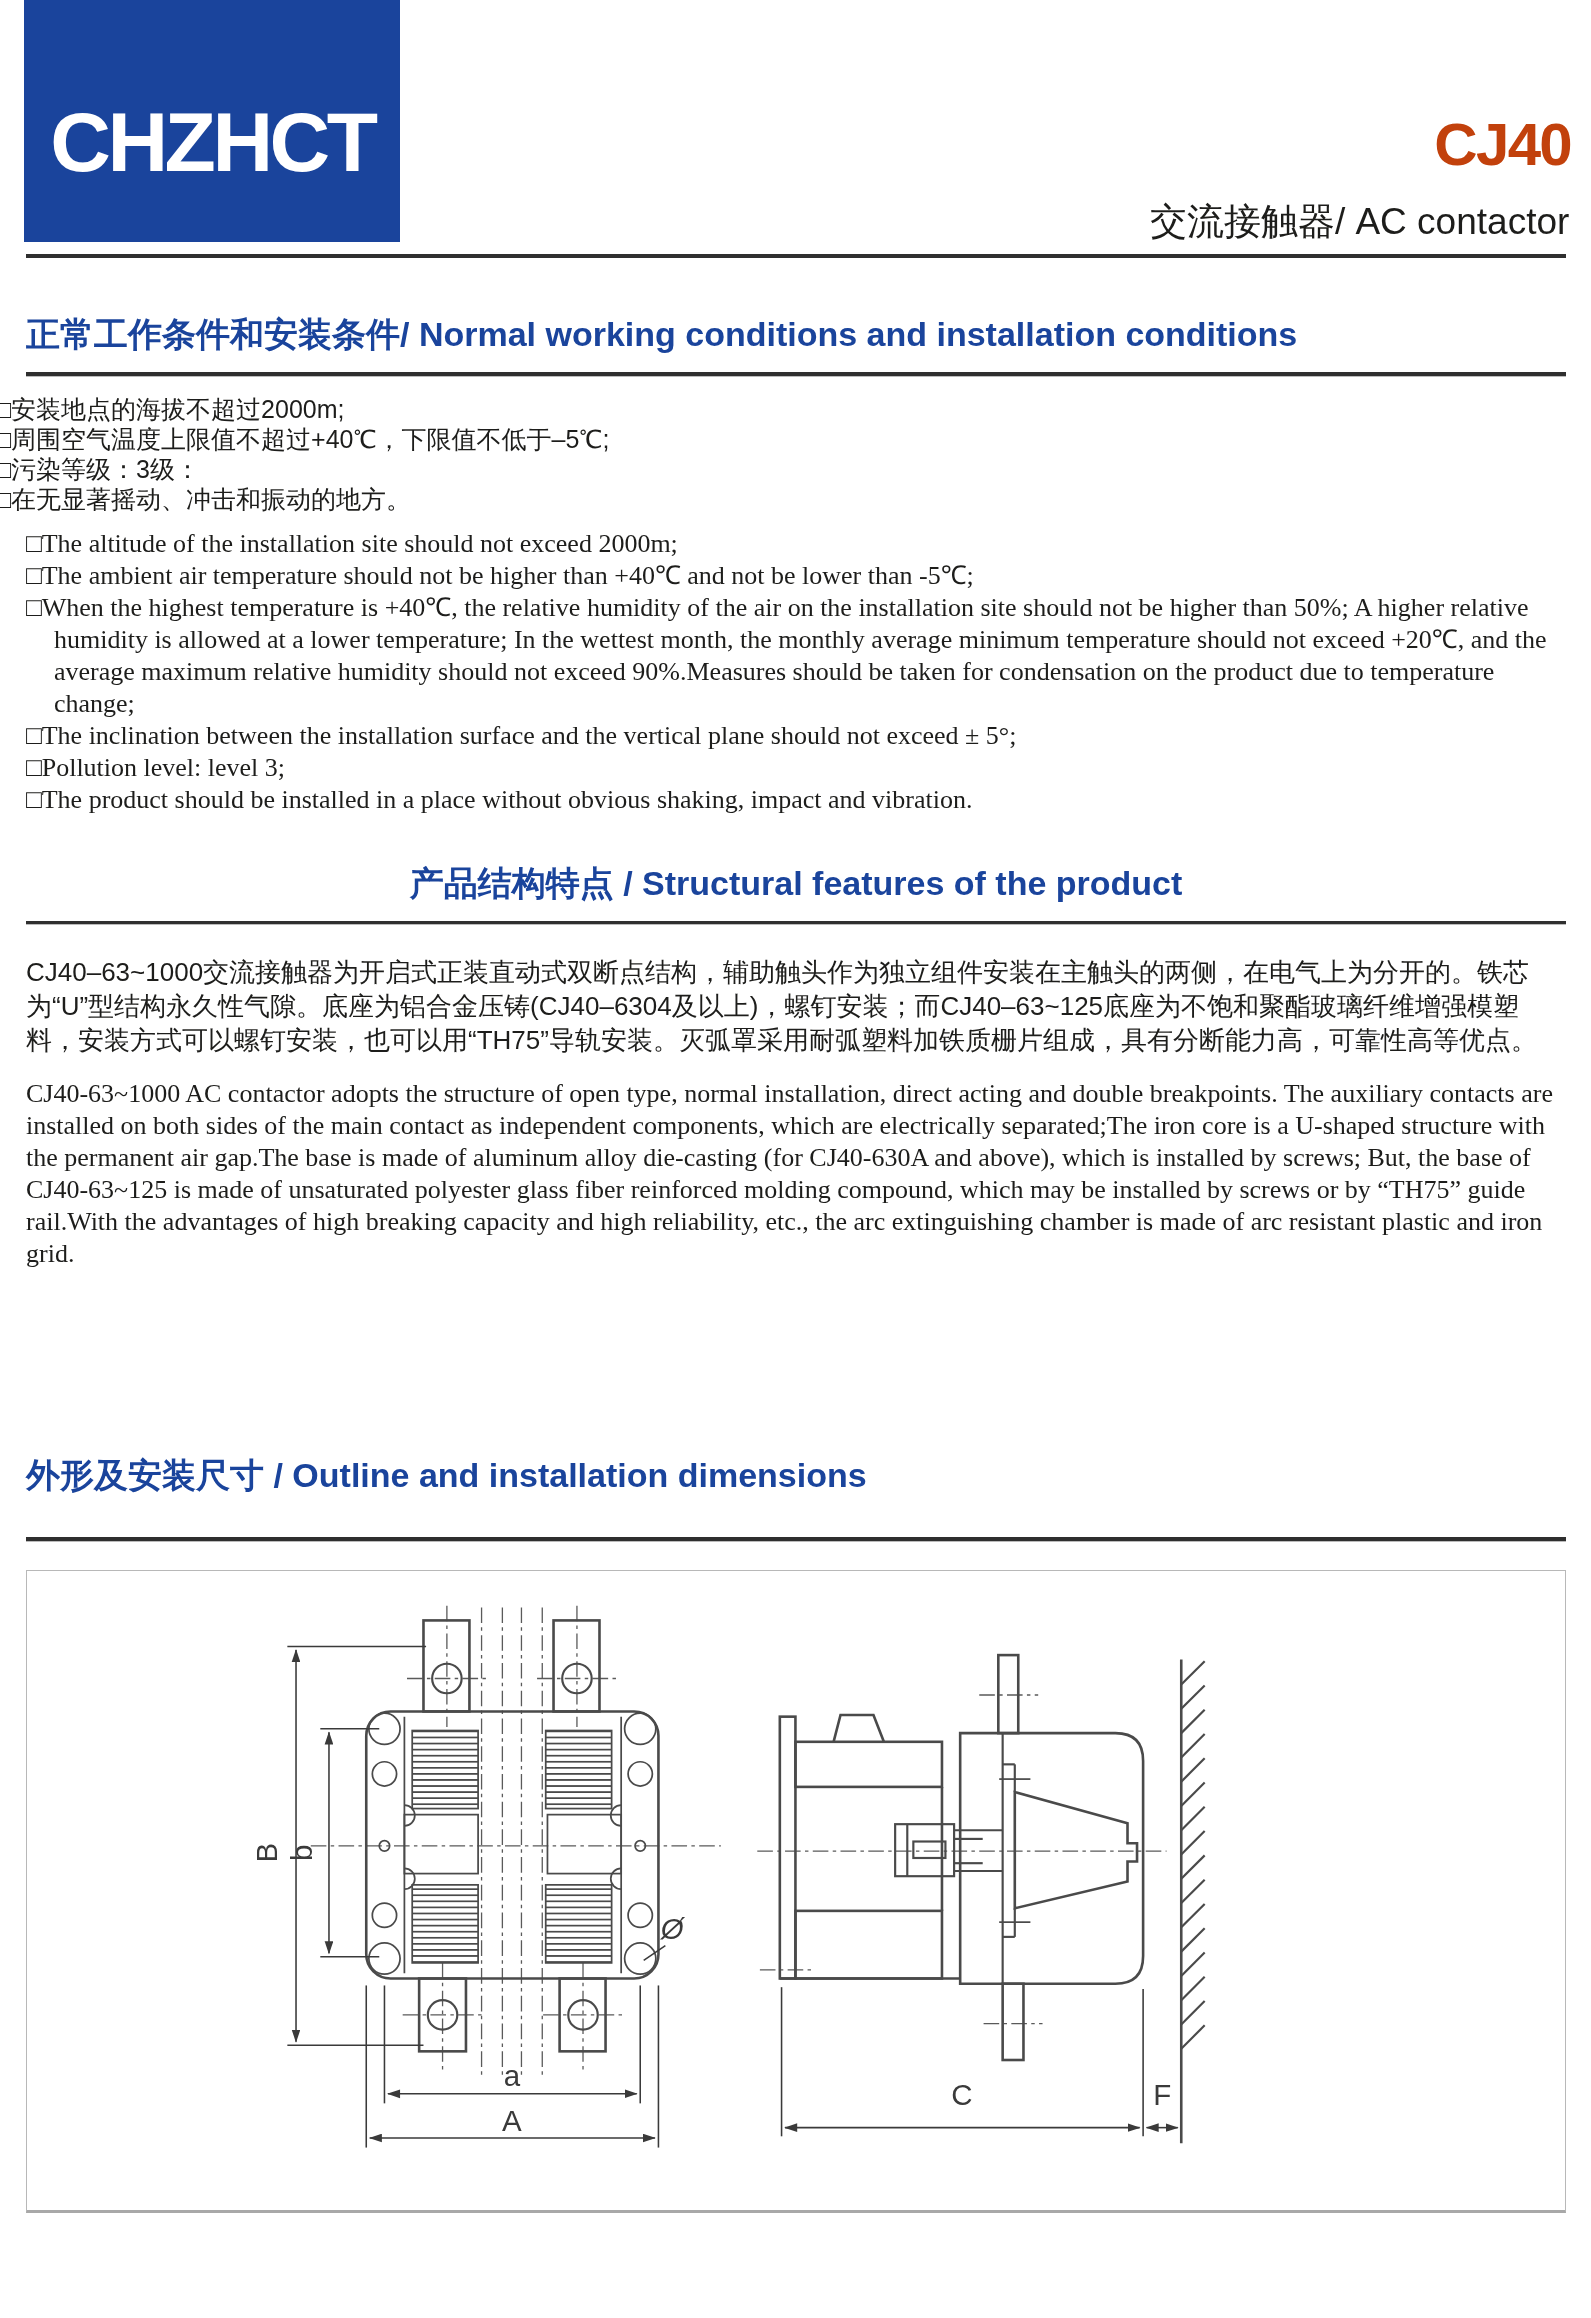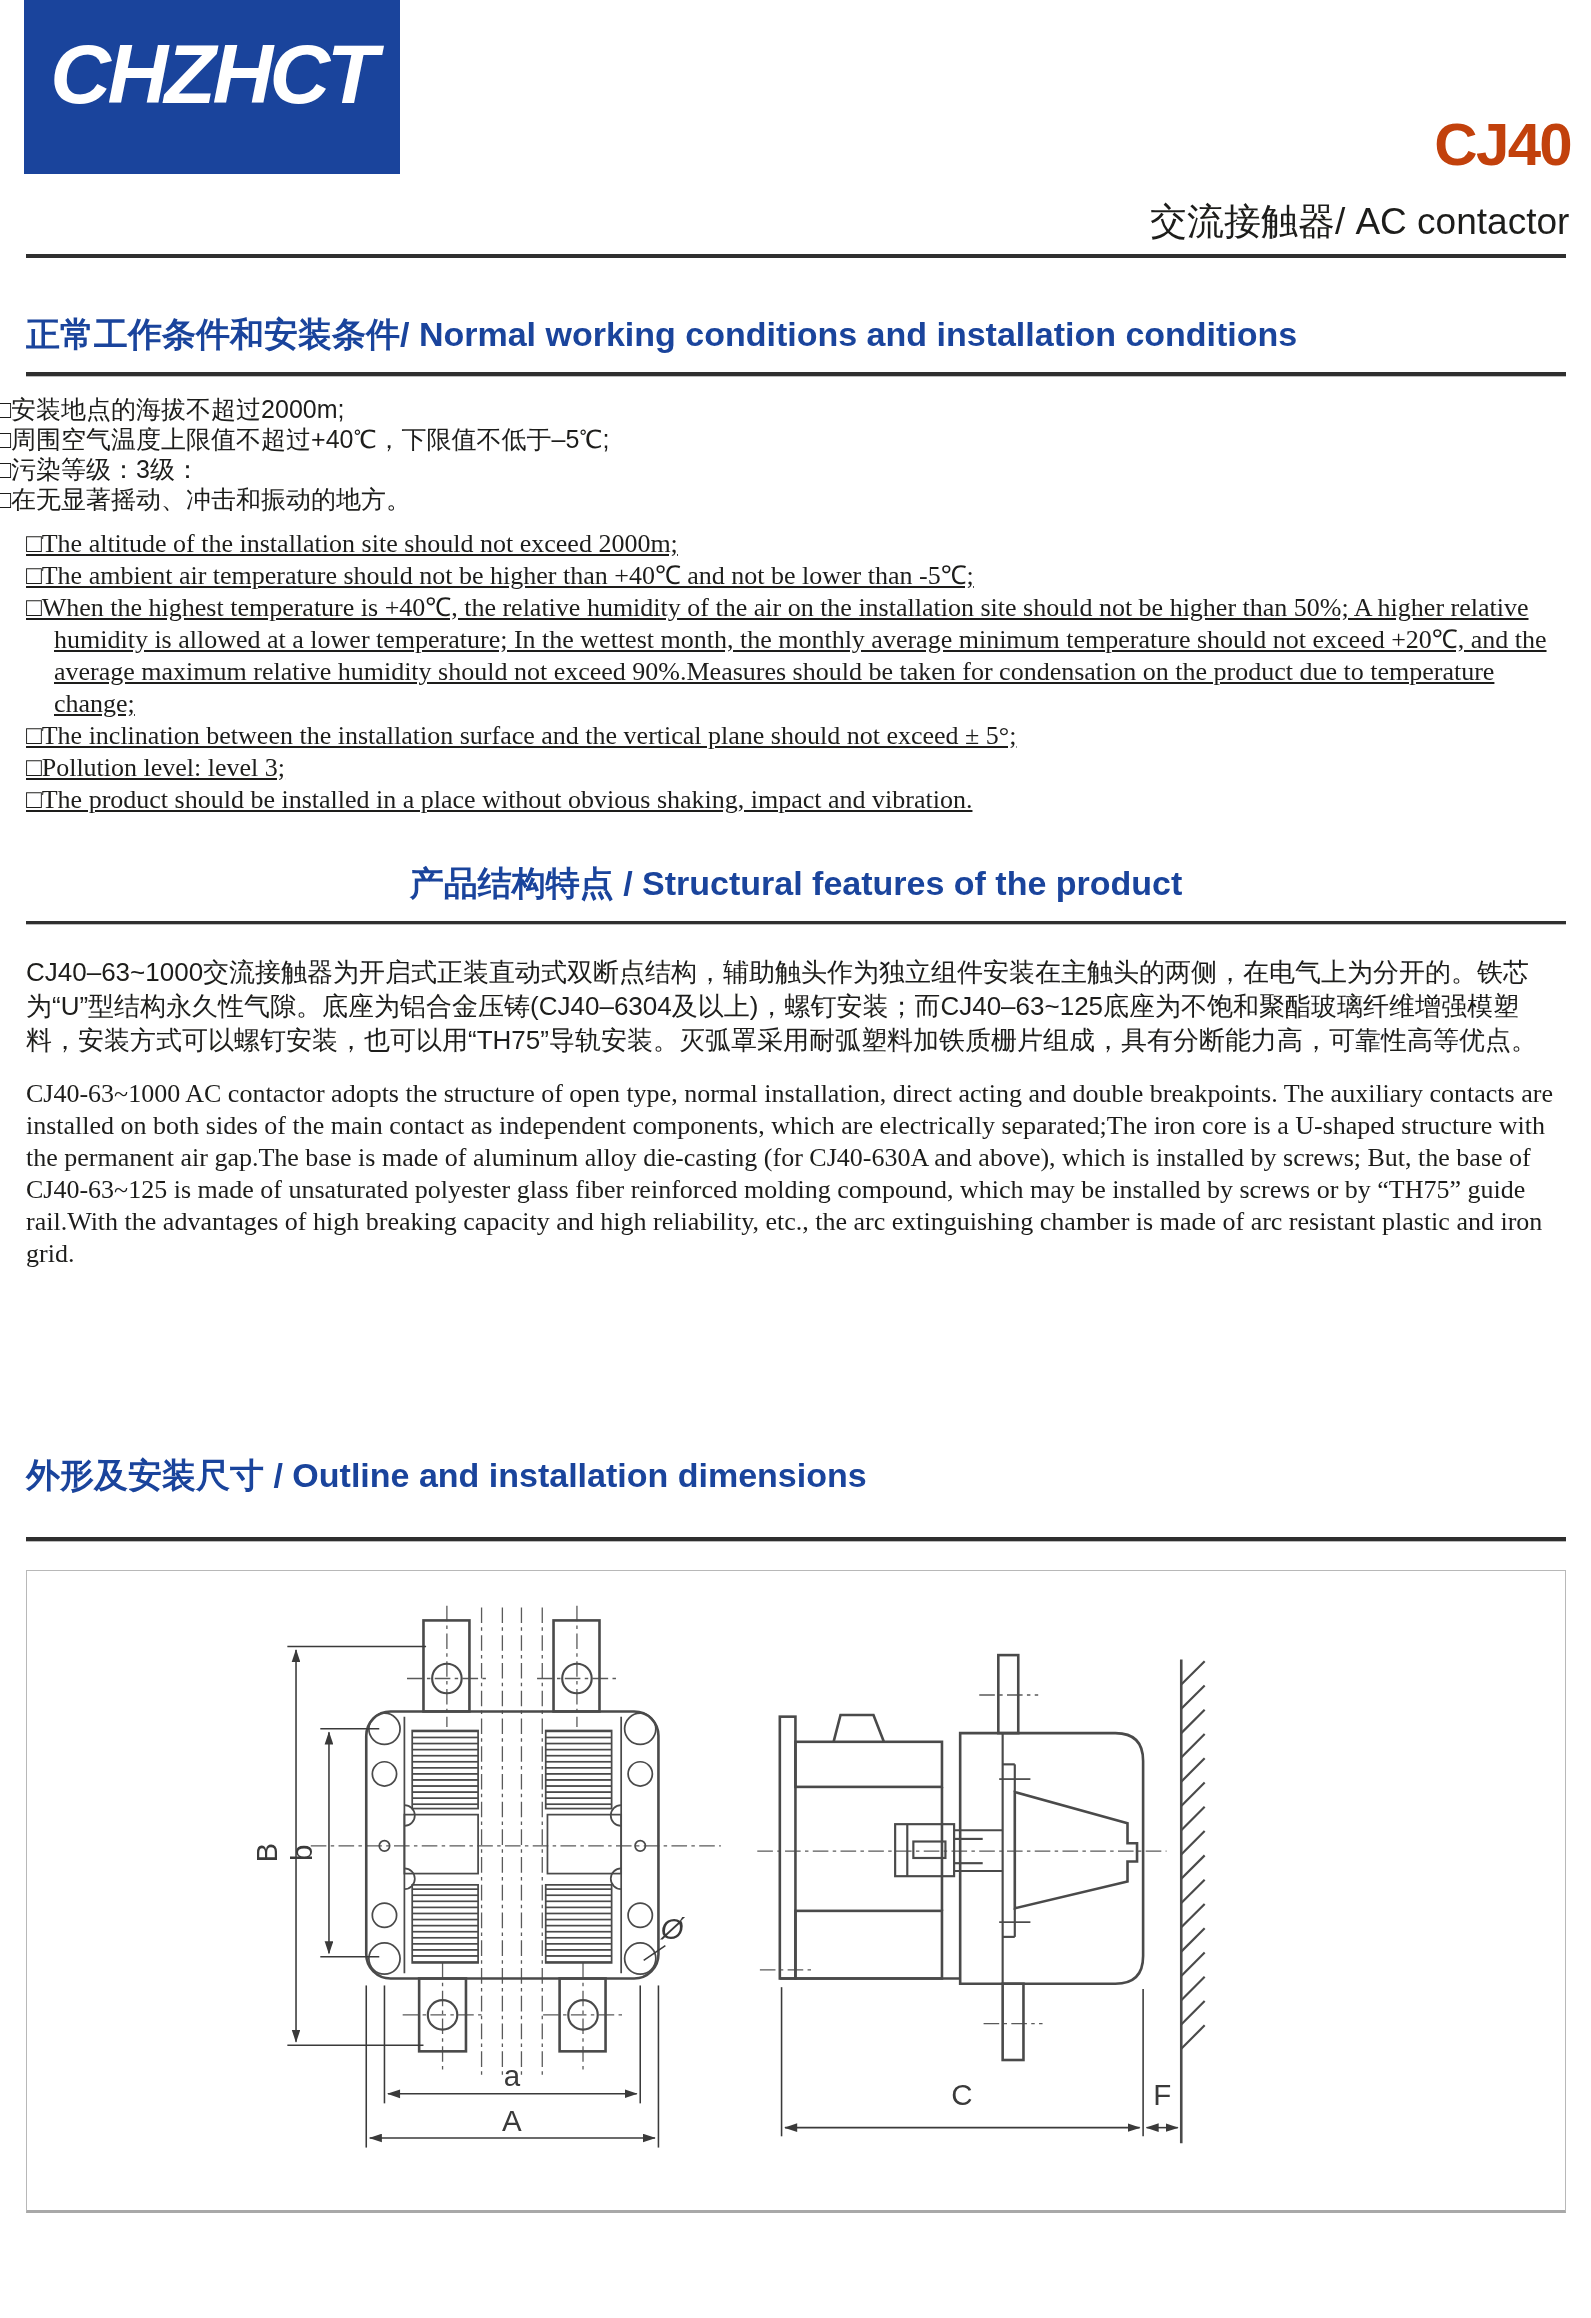--- a/index.html
+++ b/index.html
@@ -1,35 +1,35 @@
 <!DOCTYPE html>
 <html style="font-size:14px"><head>
 <meta charset="utf-8">
 <style>
   html,body{margin:0;padding:0;background:#fff;}
   .page{position:relative;width:1592px;height:2319px;background:#ffffff;overflow:hidden;
         font-family:"Liberation Sans",sans-serif;color:#1d1d1b;}
   
-  .logo-box{position:absolute;left:24.4px;top:0;width:376px;height:174px;background:#1a449c;font-style:italic;}
+  .logo-box{position:absolute;left:24.4px;top:0;width:376px;height:242px;background:#1a449c;}
   .logo-text{position:absolute;left:0;bottom:51px;width:100%;text-align:center;
              color:#ffffff;font-size:84px;font-weight:800;letter-spacing:-3.5px;}
   .model{position:absolute;right:21px;top:115px;color:#c2410c;font-size:60px;
          font-weight:800;letter-spacing:-1.7px;line-height:1;}
   .subtitle{position:absolute;right:22.7px;top:200px;font-size:37px;color:#1d1d1b;line-height:1.2;}
   .header-rule{position:absolute;left:26px;right:26px;top:254px;height:3.5px;background:#2f2f2f;}
   
   .content{position:absolute;left:26px;right:26px;top:258px;}
   .sec-title{color:#1a449c;font-size:34px;font-weight:bold;letter-spacing:0;}
   .sec-rule{height:3.5px;background:#2f2f2f;border-bottom:1.7px solid #bbb;}
   .t1{margin-top:54px;}
   .r1{margin-top:14px;}
   .zh-list{margin-top:17.4px;font-size:25px;line-height:30px;font-weight:500;}
   .zh-list .li{text-indent:-30px;}
   .en-list{margin-top:14px;font-family:"Liberation Serif",serif;font-size:26px;line-height:32px;}
-  .en-list .li{padding-left:28px;text-indent:-28px;text-decoration:underline;}
+  .en-list .li{padding-left:28px;text-indent:-28px;}
   .t2{margin-top:45px;text-align:center;}
   .r2{margin-top:14px;}
   .zh-para{margin-top:30px;font-size:26px;line-height:34px;font-weight:500;}
   .en-para{margin-top:21px;font-family:"Liberation Serif",serif;font-size:26px;line-height:32px;}
   .t3{margin-top:183px;}
   .r3{margin-top:38px;}
   
   .drawing-box{margin-top:28px;height:639px;border:1.7px solid #b8b8b8;
                border-bottom:3.5px solid #a8a8a8;background:#fff;position:relative;}
   .drawing-box svg{position:absolute;left:0;top:0;}

